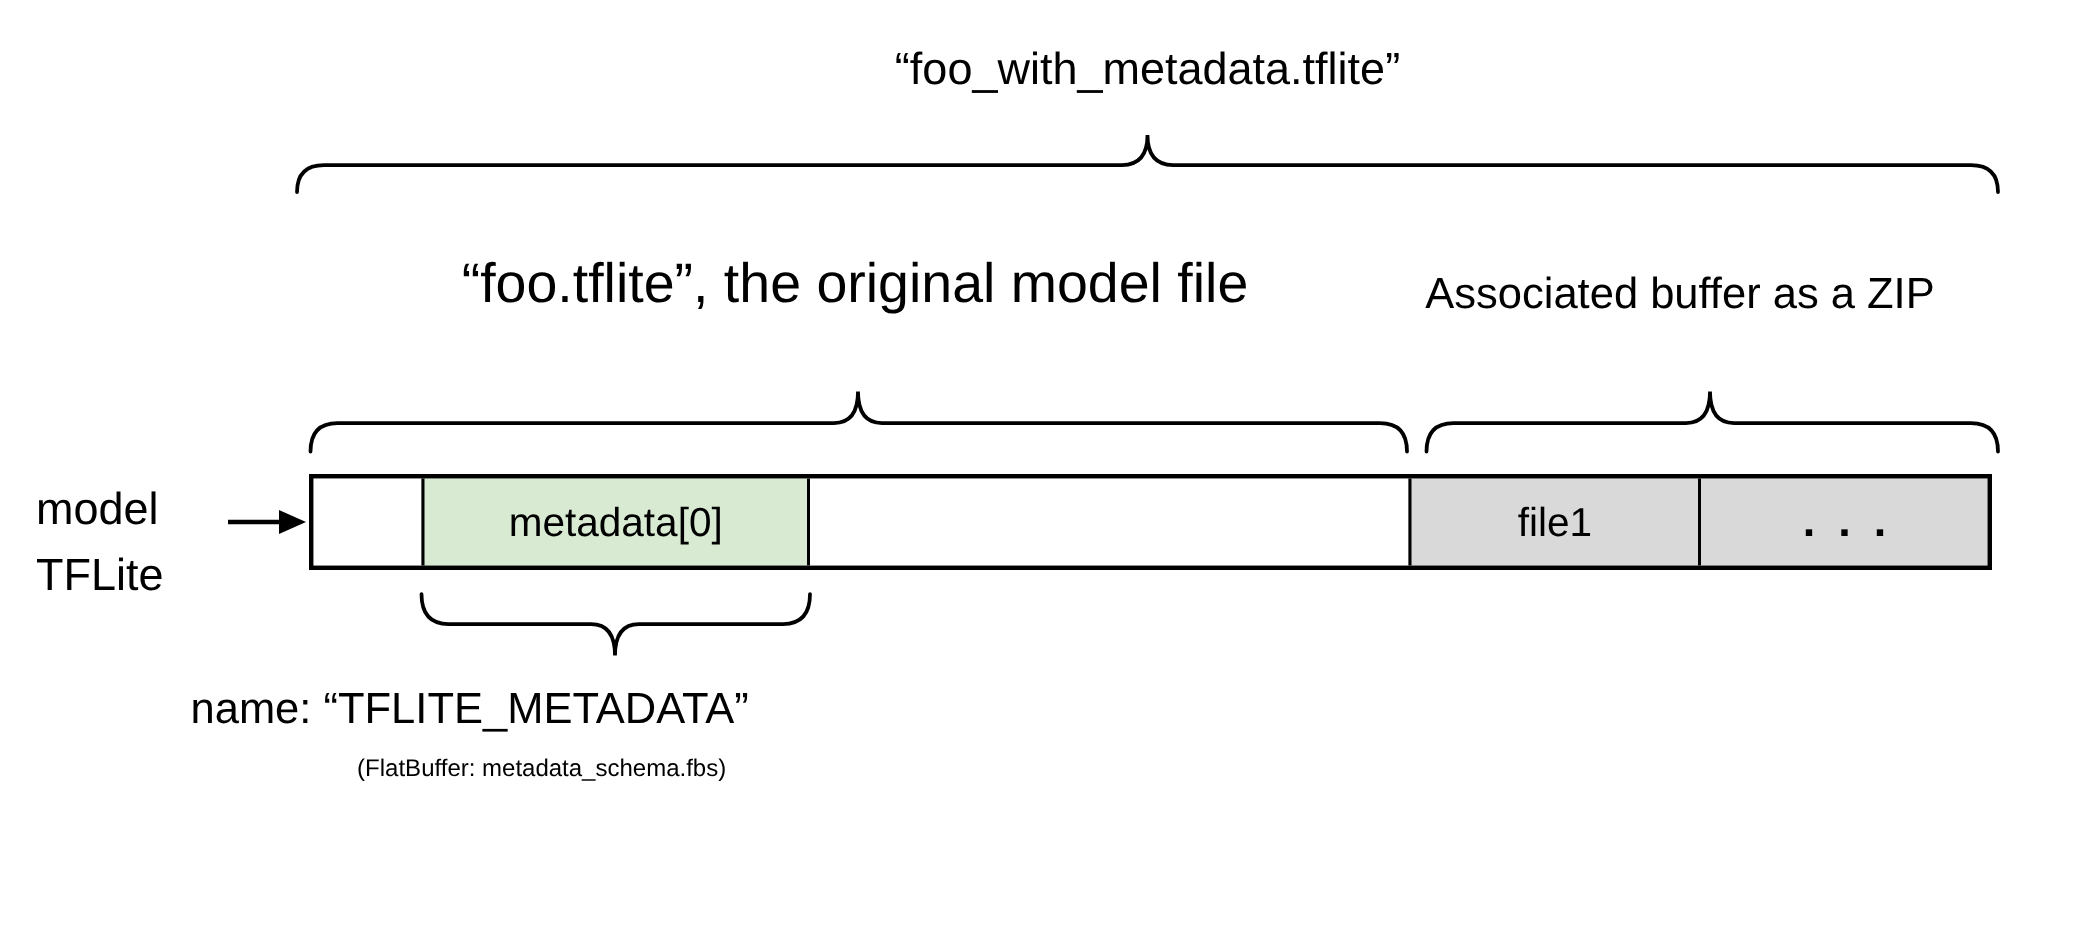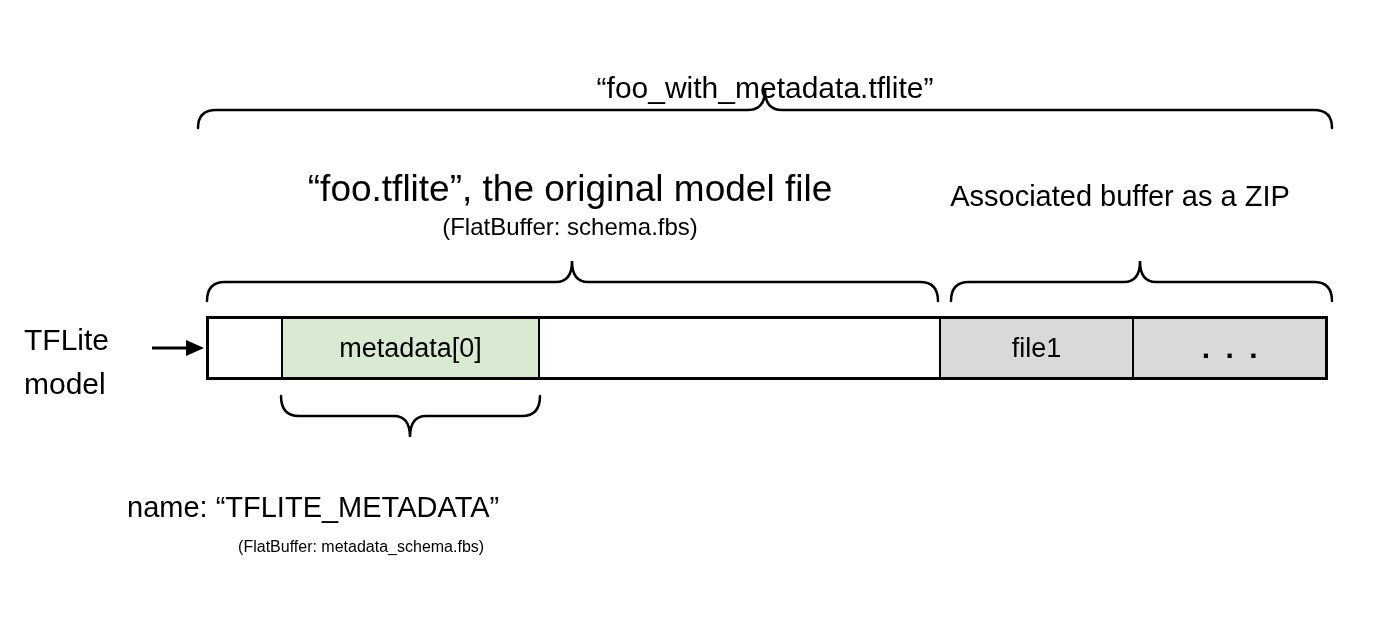--- a/index.html
+++ b/index.html
@@ -8,21 +8,21 @@
     width:1382px; height:621px;
     font-family:"Liberation Sans", sans-serif;
     color:#000;
     position:relative;
     overflow:hidden;
   }
   .abs { position:absolute; }
 
   .title {
     top:30px; left:765px; transform:translateX(-50%);
-    font-size:30px; white-space:nowrap;margin-top:41px;
+    font-size:30px; white-space:nowrap;
   }
 
   .model-label {
     top:168px; left:570px; transform:translateX(-50%);
     text-align:center;
   }
   .model-label .l1 { font-size:37px; white-space:nowrap; }
   .model-label .l2 { font-size:24px; margin-top:3px; white-space:nowrap; }
 
   .zip-label {
@@ -50,21 +50,21 @@
   .seg-green { background:#d9ead3; }
   .seg-gray  { background:#d9d9d9; }
   .seg-1 { flex:73 0 0; }
   .seg-2 { flex:258 0 0; }
   .seg-3 { flex:404 0 0; }
   .seg-4 { flex:194 0 0; }
   .seg-5 { flex:193 0 0; }
   .seg-dots { font-weight:bold; font-size:30px; word-spacing:7px; }
 
   .notes {
-    top:487px; left:127px;
+    top:453px; left:127px;
     font-size:29px; line-height:40px;
   }
   .notes .l3 { font-size:16px; padding-left:96px;text-align:center; }
 
   svg.overlay {
     position:absolute; top:0; left:0;
     pointer-events:none;
   }
   .stroke-path { fill:none; stroke:#000; stroke-width:2.5; stroke-linecap:round; }
 </style>
@@ -79,28 +79,27 @@
   <g>
     <line x1="152" y1="348" x2="188" y2="348" stroke="#000" stroke-width="3"></line>
     <polygon points="186,340 204,348 186,356" fill="#000"></polygon>
   </g>
 </svg>
 
 <div class="abs title">“foo_with_metadata.tflite”</div>
 
 <div class="abs model-label">
   <div class="l1">“foo.tflite”, the original model file</div>
-  <div class="l2">(FlatBuffer: schema.fbs)</div>
 </div>
 
 <div class="abs zip-label">Associated buffer as a ZIP</div>
 
 <div class="abs tflite-label">
+  <div>model</div>
   <div>TFLite</div>
-  <div>model</div>
 </div>
 
 <div class="abs bar">
   <div class="seg seg-white seg-1">
     <span></span>
   </div>
   <div class="seg seg-green seg-2">
     <span>metadata[0]</span>
   </div>
   <div class="seg seg-white seg-3">

